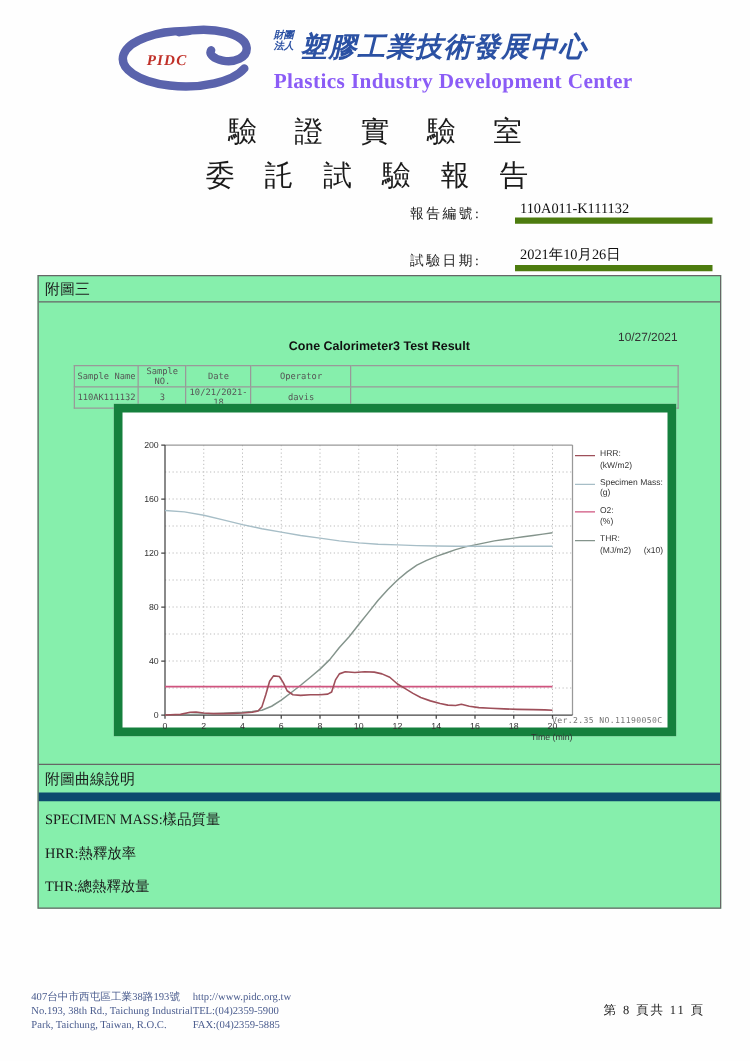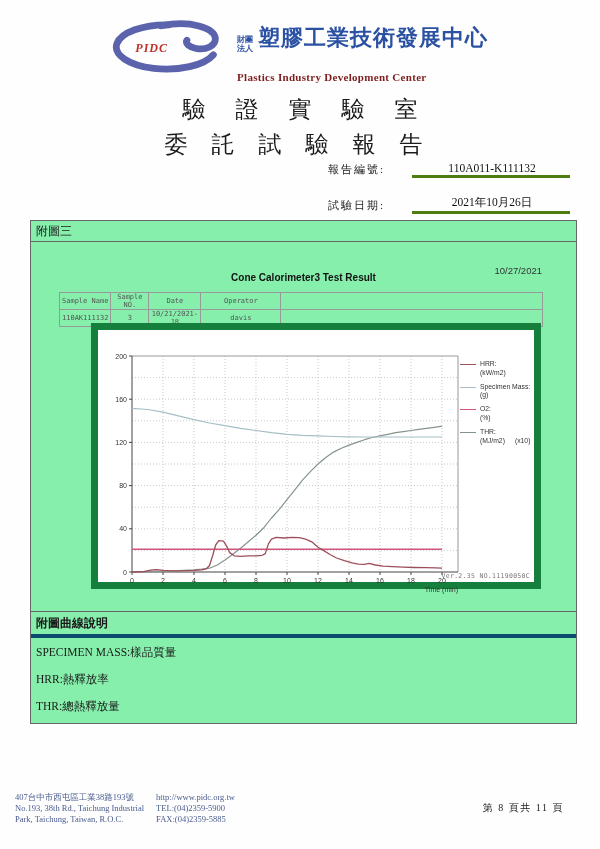--- a/index.html
+++ b/index.html
@@ -4,38 +4,38 @@
 <style>
   * { box-sizing:border-box; margin:0; padding:0; }
   html,body { background:#ffffff; }
   .page { position:relative; width:600px; height:849px; background:#fefefe;
           font-family:"Liberation Serif", serif; color:#1a1a1a; overflow:hidden; }
 
   
   .header { display:flex; justify-content:center; align-items:flex-start; gap:7px; padding-top:20px; }
   .logo-wrap { flex:none; }
   .org-text { padding-top:3px; }
-  .org-row1 { display:flex; align-items:flex-end; gap:5px; }
+  .org-row1 { display:flex; align-items:flex-start; gap:5px;font-style:italic; }
   .org-small { font-size:8px; line-height:1.15; font-weight:bold; color:#2b51a3;
                font-family:"Liberation Sans", sans-serif; }
   .org-zh { font-size:22px; font-weight:bold; color:#2b51a3; letter-spacing:1px;
             font-family:"Liberation Sans", sans-serif; }
-  .org-en { margin-top:18px; font-size:11px; font-weight:bold; color:#7f1d1d;
+  .org-en { margin-top:2px; font-size:17px; font-weight:bold; color:#8b5cf6;
             font-family:"Liberation Serif", serif; letter-spacing:0.3px; }
   .title1 { margin-top:11px; text-align:center; font-size:23px; color:#1b1b1b;
             letter-spacing:30px; padding-left:30px; }
   .title2 { margin-top:4px; text-align:center; font-size:23px; color:#1b1b1b;
             letter-spacing:24px; padding-left:11px; }
 
   
   .report-info { position:absolute; right:30px; top:161px; width:242px; font-size:11px; }
   .ri-row { display:flex; align-items:flex-end; min-height:17px; }
   .ri-label { width:84px; letter-spacing:2px; color:#222; padding-bottom:1px; }
-  .ri-value { flex:1; border-bottom:3px solid #4d7c0f; padding:0 2px 1px 4px;
-              font-size:11.5px; color:#111;text-align:center; }
+  .ri-value { flex:1; border-bottom:5px solid #4d7c0f; padding:0 2px 1px 4px;
+              font-size:11.5px; color:#111; }
 
   
   .figure { position:absolute; left:30px; top:220px; width:547px; border:1px solid #666; background:#86efac; }
   .fig-label { padding:2px 5px 1px; border-bottom:1px solid #666; font-size:12px; }
   .fig-content { position:relative; height:369px; }
   .print-date { position:absolute; top:23px; right:34px; font-size:9.5px; color:#333;
                 font-family:"Liberation Sans", sans-serif; }
   .chart-title { position:absolute; top:30px; left:0; right:0; text-align:center;
                  font-size:10px; font-weight:bold; color:#111;
                  font-family:"Liberation Sans", sans-serif; }
@@ -48,28 +48,28 @@
   #chart-svg { position:absolute; left:0; top:0; }
   .legend { position:absolute; top:30px; left:362px; width:86px; color:#333;
             font-family:"Liberation Sans", sans-serif; font-size:6.8px; }
   .lg-entry { display:flex; gap:4px; margin-bottom:5px; align-items:flex-start; }
   .lg-swatch { width:16px; height:0; border-top:1.3px solid #000; margin-top:4px; flex:none; }
   .lg-lines { line-height:1.3; }
   .lg-note { margin-left:10px; }
   .version { position:absolute; right:4px; bottom:2px; font-size:6.5px; color:#777;
              font-family:"DejaVu Sans Mono", monospace; letter-spacing:0.3px; }
 
-  .notes-header { border-top:1px solid #666; border-bottom:4px solid #0c4a6e;
-                  padding:3px 5px 2px; font-size:12px;font-weight:bold; }
+  .notes-header { border-top:1px solid #666; border-bottom:7px solid #0c4a6e;
+                  padding:3px 5px 2px; font-size:12px; }
   .notes-body { padding:7px 5px 9px; font-size:11.5px; }
   .note-line { margin-bottom:12px; }
   .note-line:last-child { margin-bottom:0; }
 
   
-  .footer { position:absolute; left:15px; top:792px; display:flex; gap:12px;
+  .footer { position:absolute; left:25px; top:792px; display:flex; 
             font-size:8.5px; color:#4a5c8e; line-height:1.32; }
   .page-info { position:absolute; right:36px; top:801px; font-size:10px; color:#1a1a1a;
                letter-spacing:1.5px; }
 </style>
 </head>
 <body>
 
 <div class="page">
 
   <div class="header">

